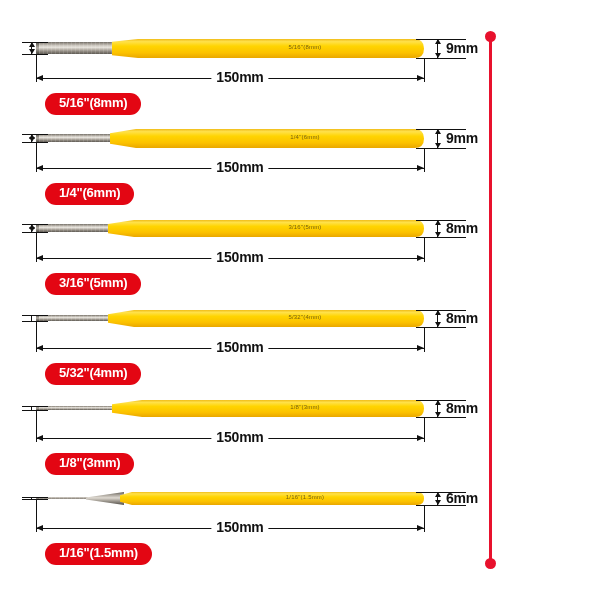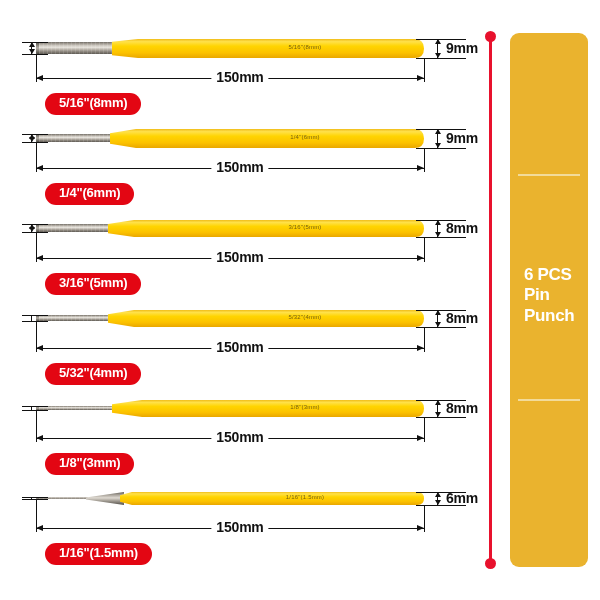--- a/index.html
+++ b/index.html
@@ -343,23 +343,14 @@
         <div class="arrowD" style="left: 434.5px; top: 18.5px;"></div>
         <div class="h-label" style="left: 446px; top: 9px;">6mm</div>
         <div class="badge" style="left: 45px; top: 62px;">1/16"(1.5mm)</div>
       </div>
     </div>
 
   <div class="reddot" style="top:31px"></div>
   <div class="redline"></div>
   <div class="reddot" style="top:558px"></div>
 
-  <div class="panel">
-    <div class="panel-div" style="top:141px"></div>
-    <div class="panel-div" style="top:366px"></div>
-    <div class="panel-text">
-      <div>6 PCS</div>
-      <div>Pin</div>
-      <div>Punch</div>
-    </div>
-  </div>
 
 </div>
 
 </body></html>

